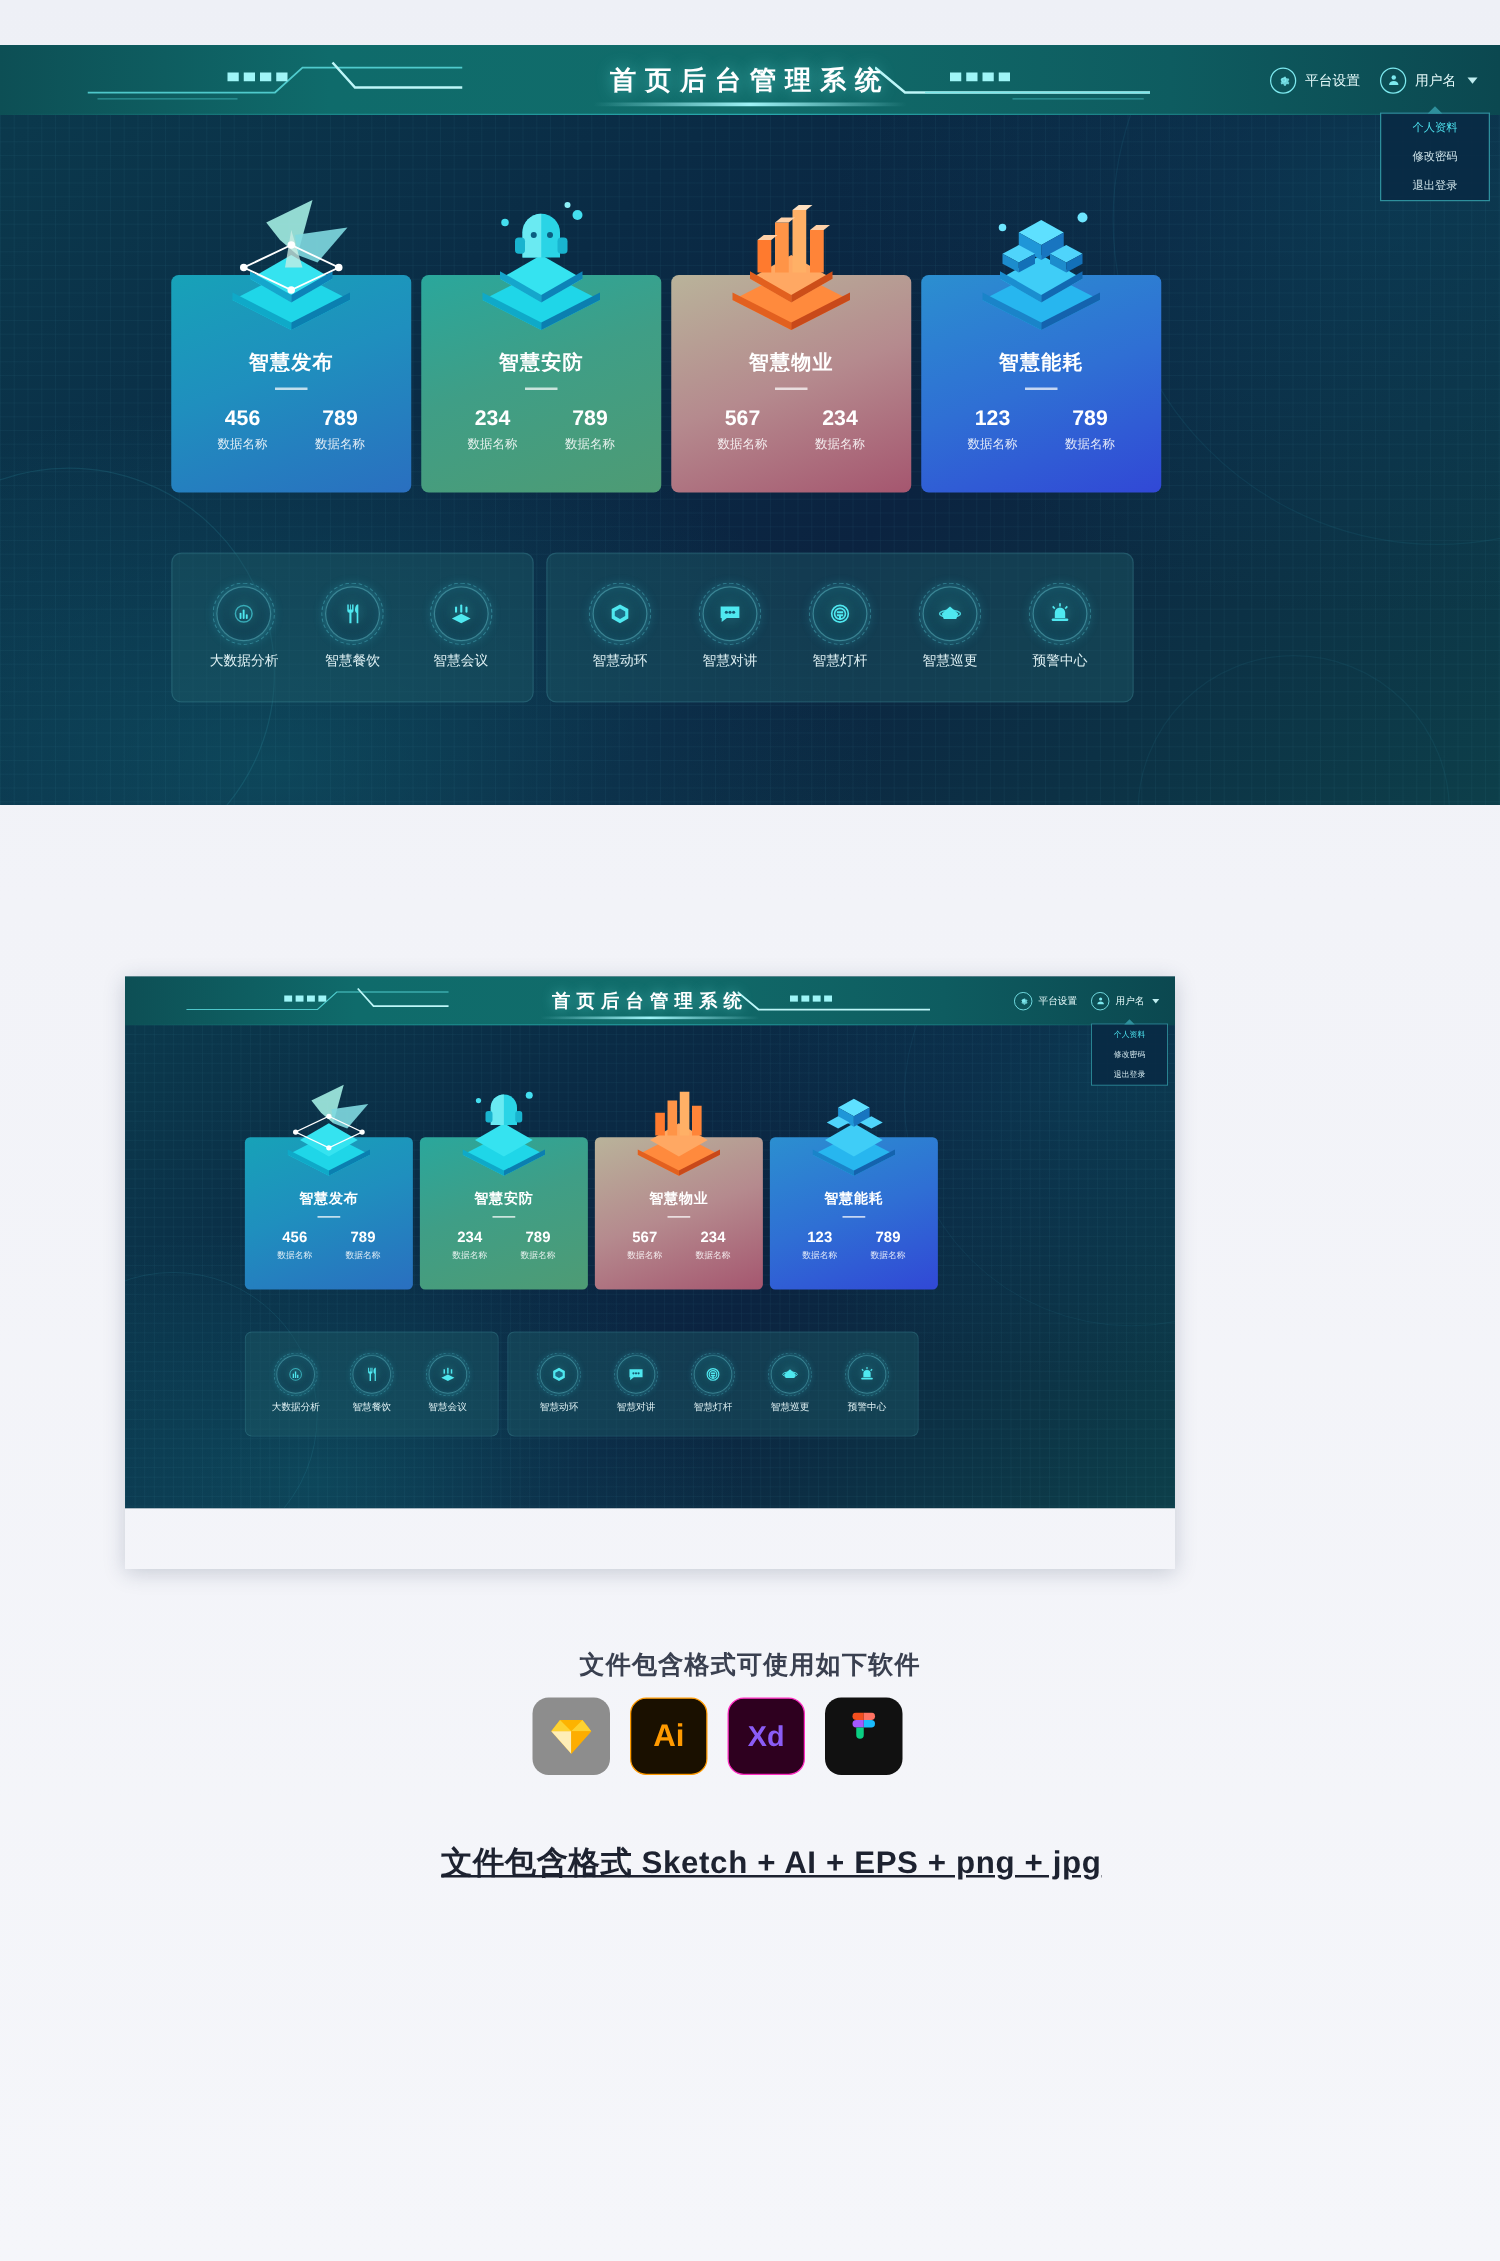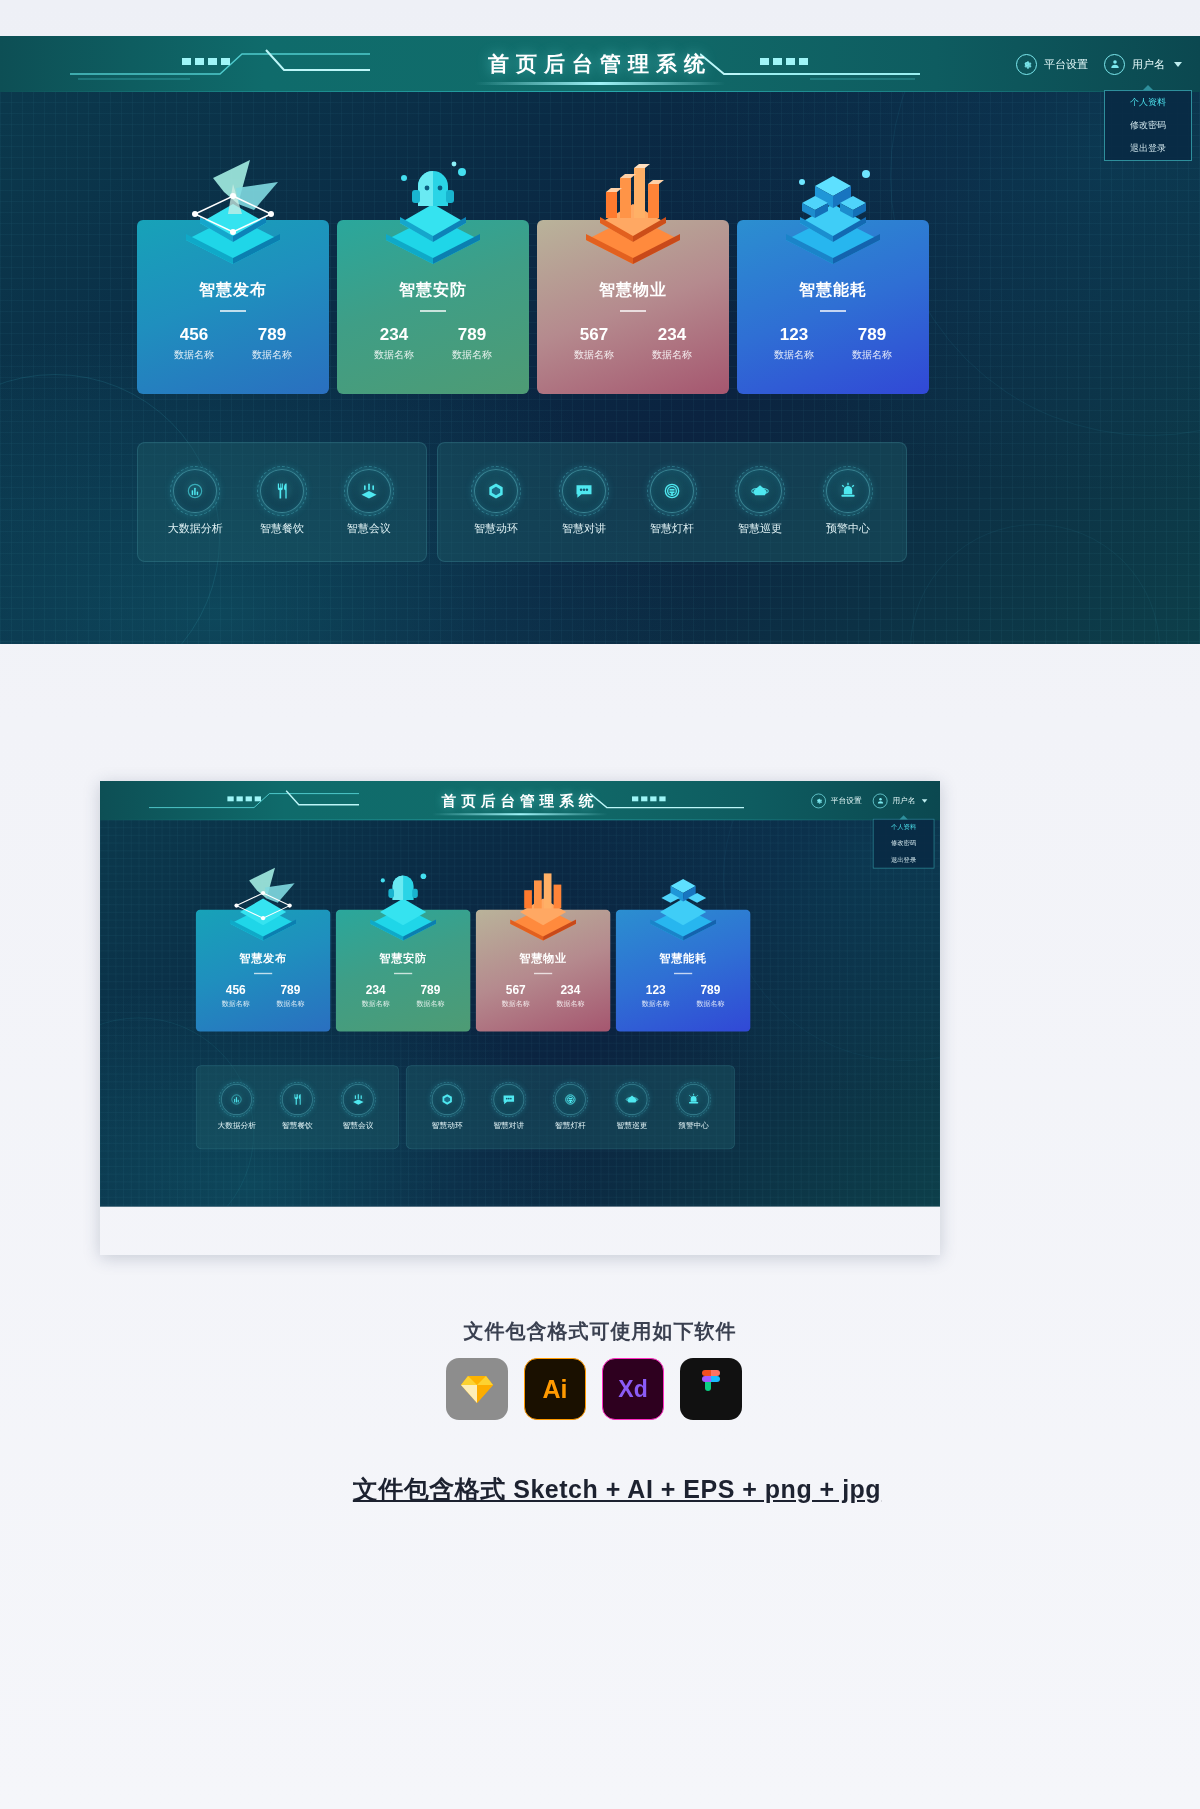--- a/index.html
+++ b/index.html
@@ -144,21 +144,21 @@
   }
   .preview-inner {
     width:1200px; height:677px; transform:scale(.7); transform-origin:0 0;
   }
 
   
   .fmt-caption {
     position:absolute; left:0; top:1318px; width:1200px; text-align:center;
     font-size:20px; color:#3a4050; font-weight:bold; letter-spacing:1px;
   }
-  .logos { position:absolute; left:0; top:1358px; width:1148px; display:flex; justify-content:center; gap:16px;margin-left:20px; }
+  .logos { position:absolute; left:0; top:1358px; width:1148px; display:flex; justify-content:center; gap:16px; }
   .logo { width:62px; height:62px; border-radius:13px; display:flex; align-items:center; justify-content:center;
           font-weight:bold; font-size:23px; }
   .logo.sketch { background:#8d8d8d; }
   .logo.ai { background:#1a1000; border:1.6px solid #ff9a00; color:#ff9a00; font-size:25px; }
   .logo.xd { background:#2e001f; border:1.6px solid #ff2bc2; color:#8b5cf6; font-size:23px; }
   .logo.figma { background:#111111; }
   .final-line {
     position:absolute; left:17px; top:1473px; width:1200px; text-align:center;
     font-size:25px; color:#1d2230; font-weight:bold; letter-spacing:.5px;text-decoration:underline;
   }

